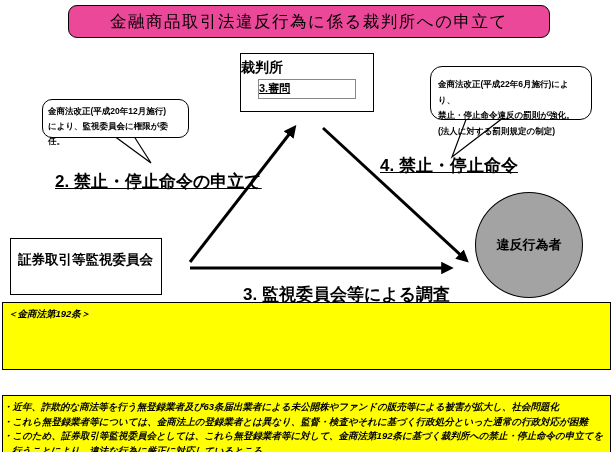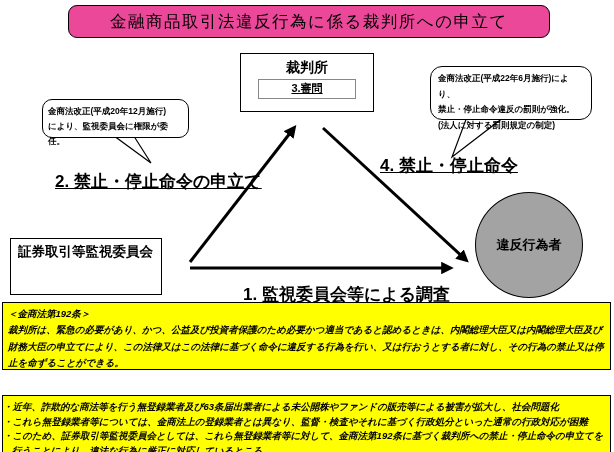--- a/index.html
+++ b/index.html
@@ -12,50 +12,50 @@
   #arrow-layer { position:absolute; left:0; top:0; width:614px; height:452px; z-index:1; }
   .box { background:#fff; border:1.5px solid #000; z-index:2; }
 
   .title-box {
     left:68px; top:5px; width:482px; height:33px;
     border:1.5px solid #000; border-radius:9px; background:#ec4899; z-index:2;
     display:flex; align-items:center; justify-content:center;
     font-size:16.5px; letter-spacing:1.5px;
   }
 
-  .court-box { left:240px; top:53px; width:134px; height:59px; text-align:center; }
+  .court-box { left:240px; top:53px; width:134px; height:59px; text-align:left; }
   .court-title { font-size:14px; font-weight:bold; margin-top:5px; }
   .court-inner {
     width:98px; margin:2px auto 0; border:1px solid #888; padding:1px 0 2px;
     font-size:11px; font-weight:bold;
   }
   .court-inner span { text-decoration:underline; }
 
   .bubble {
     background:#fff; border:1.2px solid #000; z-index:2;
     font-size:8.5px; font-weight:bold; white-space:pre-line;
   }
   .bubble-left {
     left:42px; top:99px; width:147px; height:39px; border-radius:10px;
     padding:4px 5px; line-height:1.75; text-align:left;
   }
   .bubble-right {
     left:430px; top:66px; width:162px; height:54px; border-radius:12px;
-    padding:4px 7px; line-height:1.85;
+    padding:10px 7px; line-height:1.85;
   }
 
   .step-label { z-index:3; font-size:17px; font-weight:bold; white-space:nowrap; }
   .underlined { text-decoration:underline; }
   .label-step2 { left:55px;  top:170px; }
   .label-step4 { left:380px; top:154px; }
   .label-step1 { left:243px; top:283px; }
 
   .commission-box {
     left:10px; top:238px; width:152px; height:57px;
-    padding:4px 0 0 7px; font-size:13.5px; font-weight:bold;
+    padding:12px 0 0 7px; font-size:13.5px; font-weight:bold;
   }
 
   .violator-circle {
     left:475px; top:192px; width:108px; height:106px;
     background:#a3a3a3; border:1.2px solid #000; border-radius:50%; z-index:2;
     display:flex; align-items:center; justify-content:center;
     font-size:13px; font-weight:bold;
   }
 
   .yellow-box {
@@ -94,32 +94,31 @@
 </div>
 
 <div class="abs bubble bubble-left">金商法改正(平成20年12月施行)
 により、監視委員会に権限が委任。</div>
 <div class="abs bubble bubble-right">金商法改正(平成22年6月施行)により、
 禁止・停止命令違反の罰則が強化。
 (法人に対する罰則規定の制定)</div>
 
 <div class="abs step-label underlined label-step2">2. 禁止・停止命令の申立て</div>
 <div class="abs step-label underlined label-step4">4. 禁止・停止命令</div>
-<div class="abs step-label label-step1">1. 監視委員会等による調査</div>
+<div class="abs step-label label-step1">3. 監視委員会等による調査</div>
 
 <div class="abs box commission-box">
   <span>証券取引等監視委員会</span>
 </div>
 
 <div class="abs violator-circle">
   <span>違反行為者</span>
 </div>
 
 <div class="abs yellow-box law-box">
   <div>＜金商法第192条＞</div>
-  <div>裁判所は、緊急の必要があり、かつ、公益及び投資者保護のため必要かつ適当であると認めるときは、内閣総理大臣又は内閣総理大臣及び財務大臣の申立てにより、この法律又はこの法律に基づく命令に違反する行為を行い、又は行おうとする者に対し、その行為の禁止又は停止を命ずることができる。</div>
 </div>
 
 <div class="abs yellow-box notes-box">
   <div class="bullet">・近年、詐欺的な商法等を行う無登録業者及び63条届出業者による未公開株やファンドの販売等による被害が拡大し、社会問題化</div>
   <div class="bullet">・これら無登録業者等については、金商法上の登録業者とは異なり、監督・検査やそれに基づく行政処分といった通常の行政対応が困難</div>
   <div class="bullet">・このため、証券取引等監視委員会としては、これら無登録業者等に対して、金商法第192条に基づく裁判所への禁止・停止命令の申立てを行うことにより、違法な行為に厳正に対応しているところ</div>
 </div>
 
 </body></html>

